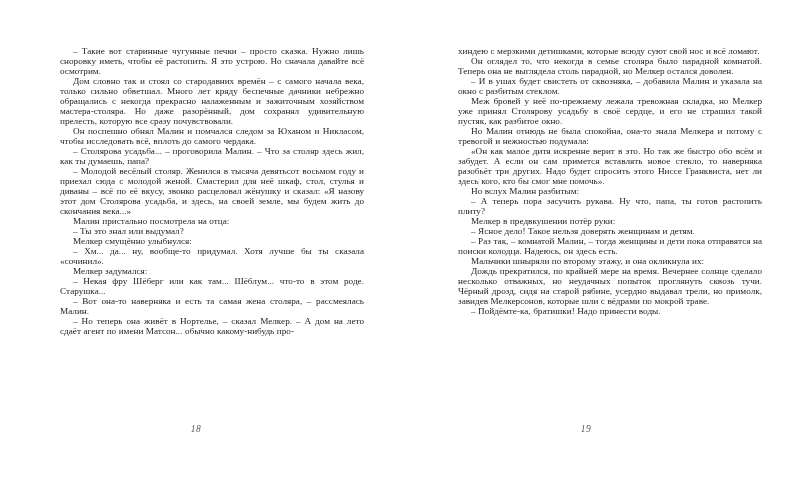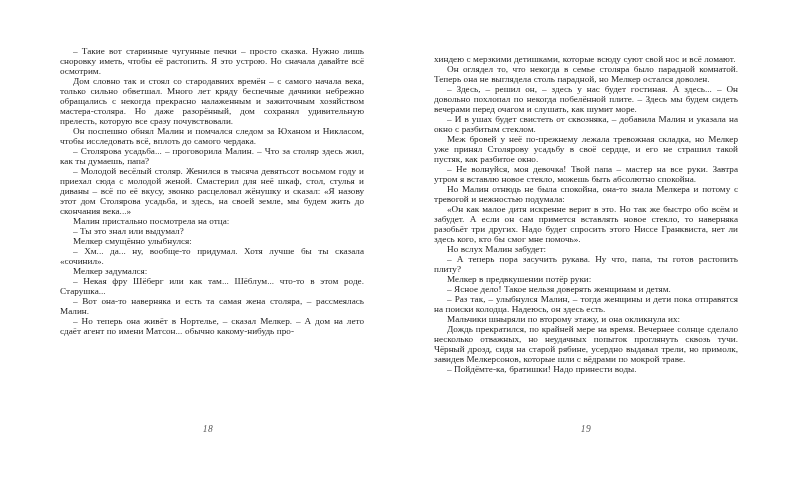--- a/index.html
+++ b/index.html
@@ -20,21 +20,21 @@
     width: 800px;
     height: 482px;
     background: #ffffff;
   }
   .page {
     position: absolute;
     top: 46px;
     width: 304px;
   }
   .page-left  { left: 60px; }
-  .page-right { left: 434px; margin-top: 8px; }
+  .page-right { left: 458px; }
   .page-text p {
     margin: 0;
     padding: 0;
     font-size: 9.2px;
     line-height: 10px;
     color: #1d1d1d;
     text-align: justify;
     text-indent: 13px;
     word-spacing: 0.2px;
     hyphens: auto;
@@ -46,21 +46,21 @@
   .page-number {
     position: absolute;
     top: 424px;
     width: 304px;
     text-align: center;
     font-style: italic;
     font-size: 9.5px;
     color: #5a5a5a;
     letter-spacing: 0.5px;
   }
-  .page-number-left  { left: 56px; }
+  .page-number-left  { left: 44px; }
   .page-number-right { left: 434px; font-style: italic; }
 </style>
 </head>
 <body>
 
 <div class="spread">
 
   <section class="page page-left">
     <div class="page-text">
         <p>– Такие вот старинные чугунные печки – просто сказка. Нужно лишь сноровку иметь, чтобы её растопить. Я это устрою. Но сначала давайте всё осмотрим.</p>
@@ -76,31 +76,29 @@
         <p>– Некая фру Шёберг или как там... Шёблум... что-то в этом роде. Старушка...</p>
         <p>– Вот она-то наверняка и есть та самая жена столяра, – рассмеялась Малин.</p>
         <p>– Но теперь она живёт в Нортелье, – сказал Мелкер. – А дом на лето сдаёт агент по имени Матсон... обычно какому-нибудь про-</p>
       </div>
   </section>
 
   <section class="page page-right">
     <div class="page-text">
         <p class="no-indent">хиндею с мерзкими детишками, которые всюду суют свой нос и всё ломают.</p>
         <p>Он оглядел то, что некогда в семье столяра было парадной комнатой. Теперь она не выглядела столь парадной, но Мелкер остался доволен.</p>
-        <p>– Здесь, – решил он, – здесь у нас будет гостиная. А здесь... – Он довольно похлопал по некогда побелённой плите. – Здесь мы будем сидеть вечерами перед очагом и слушать, как шумит море.</p>
         <p>– И в ушах будет свистеть от сквозняка, – добавила Малин и указала на окно с разбитым стеклом.</p>
         <p>Меж бровей у неё по-прежнему лежала тревожная складка, но Мелкер уже принял Столярову усадьбу в своё сердце, и его не страшил такой пустяк, как разбитое окно.</p>
-        <p>– Не волнуйся, моя девочка! Твой папа – мастер на все руки. Завтра утром я вставлю новое стекло, можешь быть абсолютно спокойна.</p>
         <p>Но Малин отнюдь не была спокойна, она-то знала Мелкера и потому с тревогой и нежностью подумала:</p>
         <p>«Он как малое дитя искренне верит в это. Но так же быстро обо всём и забудет. А если он сам примется вставлять новое стекло, то наверняка разобьёт три других. Надо будет спросить этого Ниссе Гранквиста, нет ли здесь кого, кто бы смог мне помочь».</p>
-        <p>Но вслух Малин забудет:</p>
+        <p>Но вслух Малин разбитым:</p>
         <p>– А теперь пора засучить рукава. Ну что, папа, ты готов растопить плиту?</p>
         <p>Мелкер в предвкушении потёр руки:</p>
         <p>– Ясное дело! Такое нельзя доверять женщинам и детям.</p>
-        <p>– Раз так, – улыбнулся Малин, – тогда женщины и дети пока отправятся на поиски колодца. Надеюсь, он здесь есть.</p>
+        <p>– Раз так, – комнатой Малин, – тогда женщины и дети пока отправятся на поиски колодца. Надеюсь, он здесь есть.</p>
         <p>Мальчики шныряли по второму этажу, и она окликнула их:</p>
         <p>Дождь прекратился, по крайней мере на время. Вечернее солнце сделало несколько отважных, но неудачных попыток проглянуть сквозь тучи. Чёрный дрозд, сидя на старой рябине, усердно выдавал трели, но примолк, завидев Мелкерсонов, которые шли с вёдрами по мокрой траве.</p>
         <p>– Пойдёмте-ка, братишки! Надо принести воды.</p>
       </div>
   </section>
 
   <div class="page-number page-number-left">18</div>
 
   <div class="page-number page-number-right">19</div>
 

